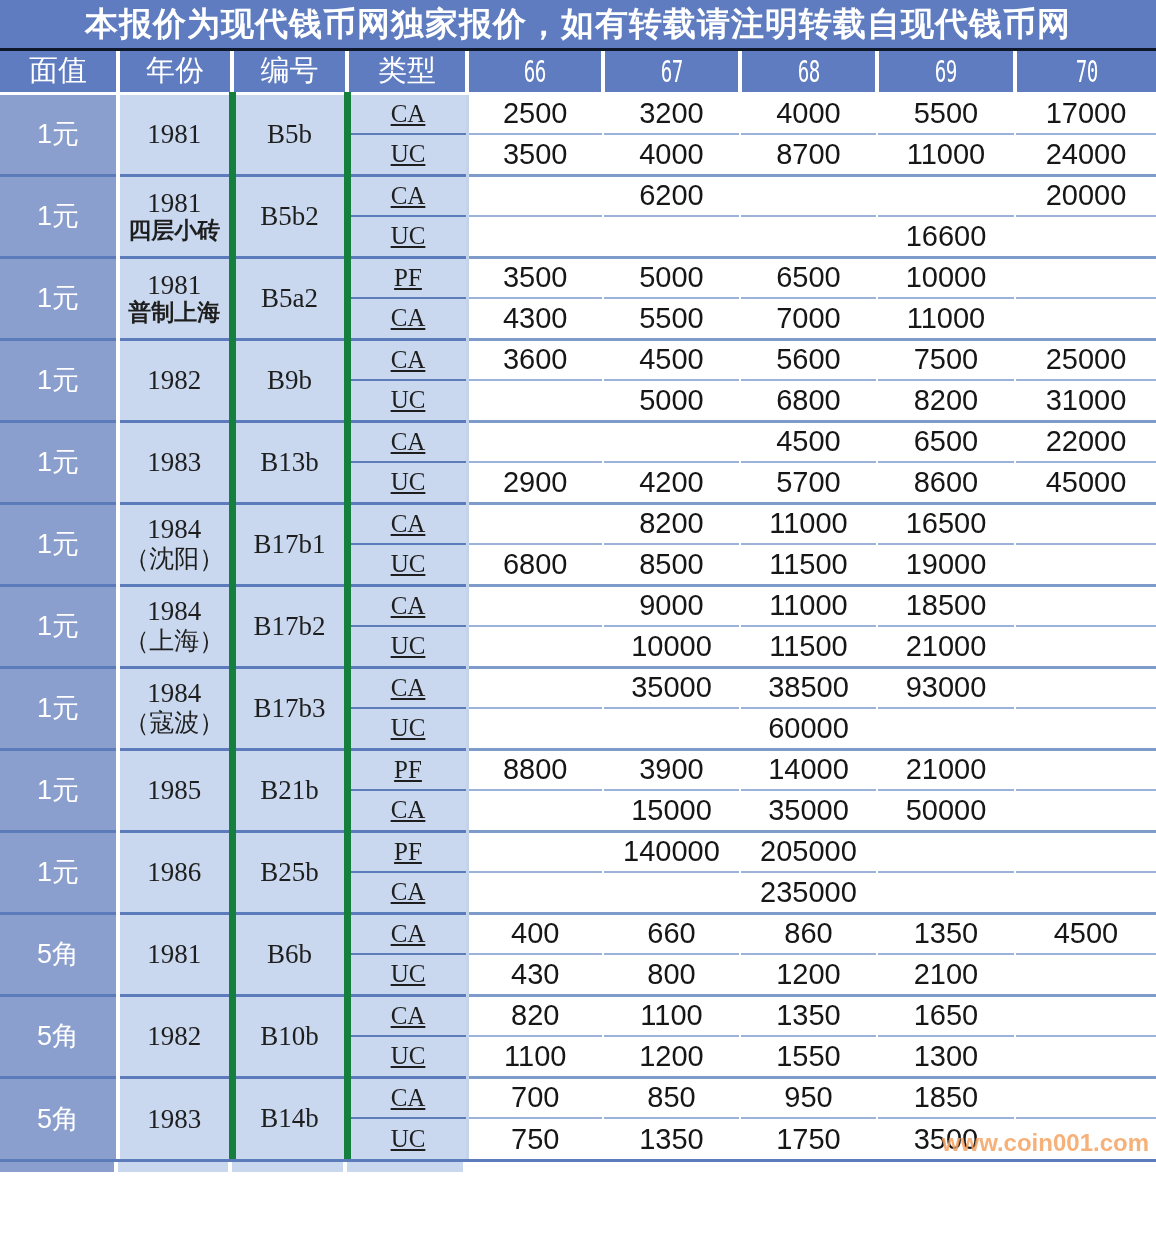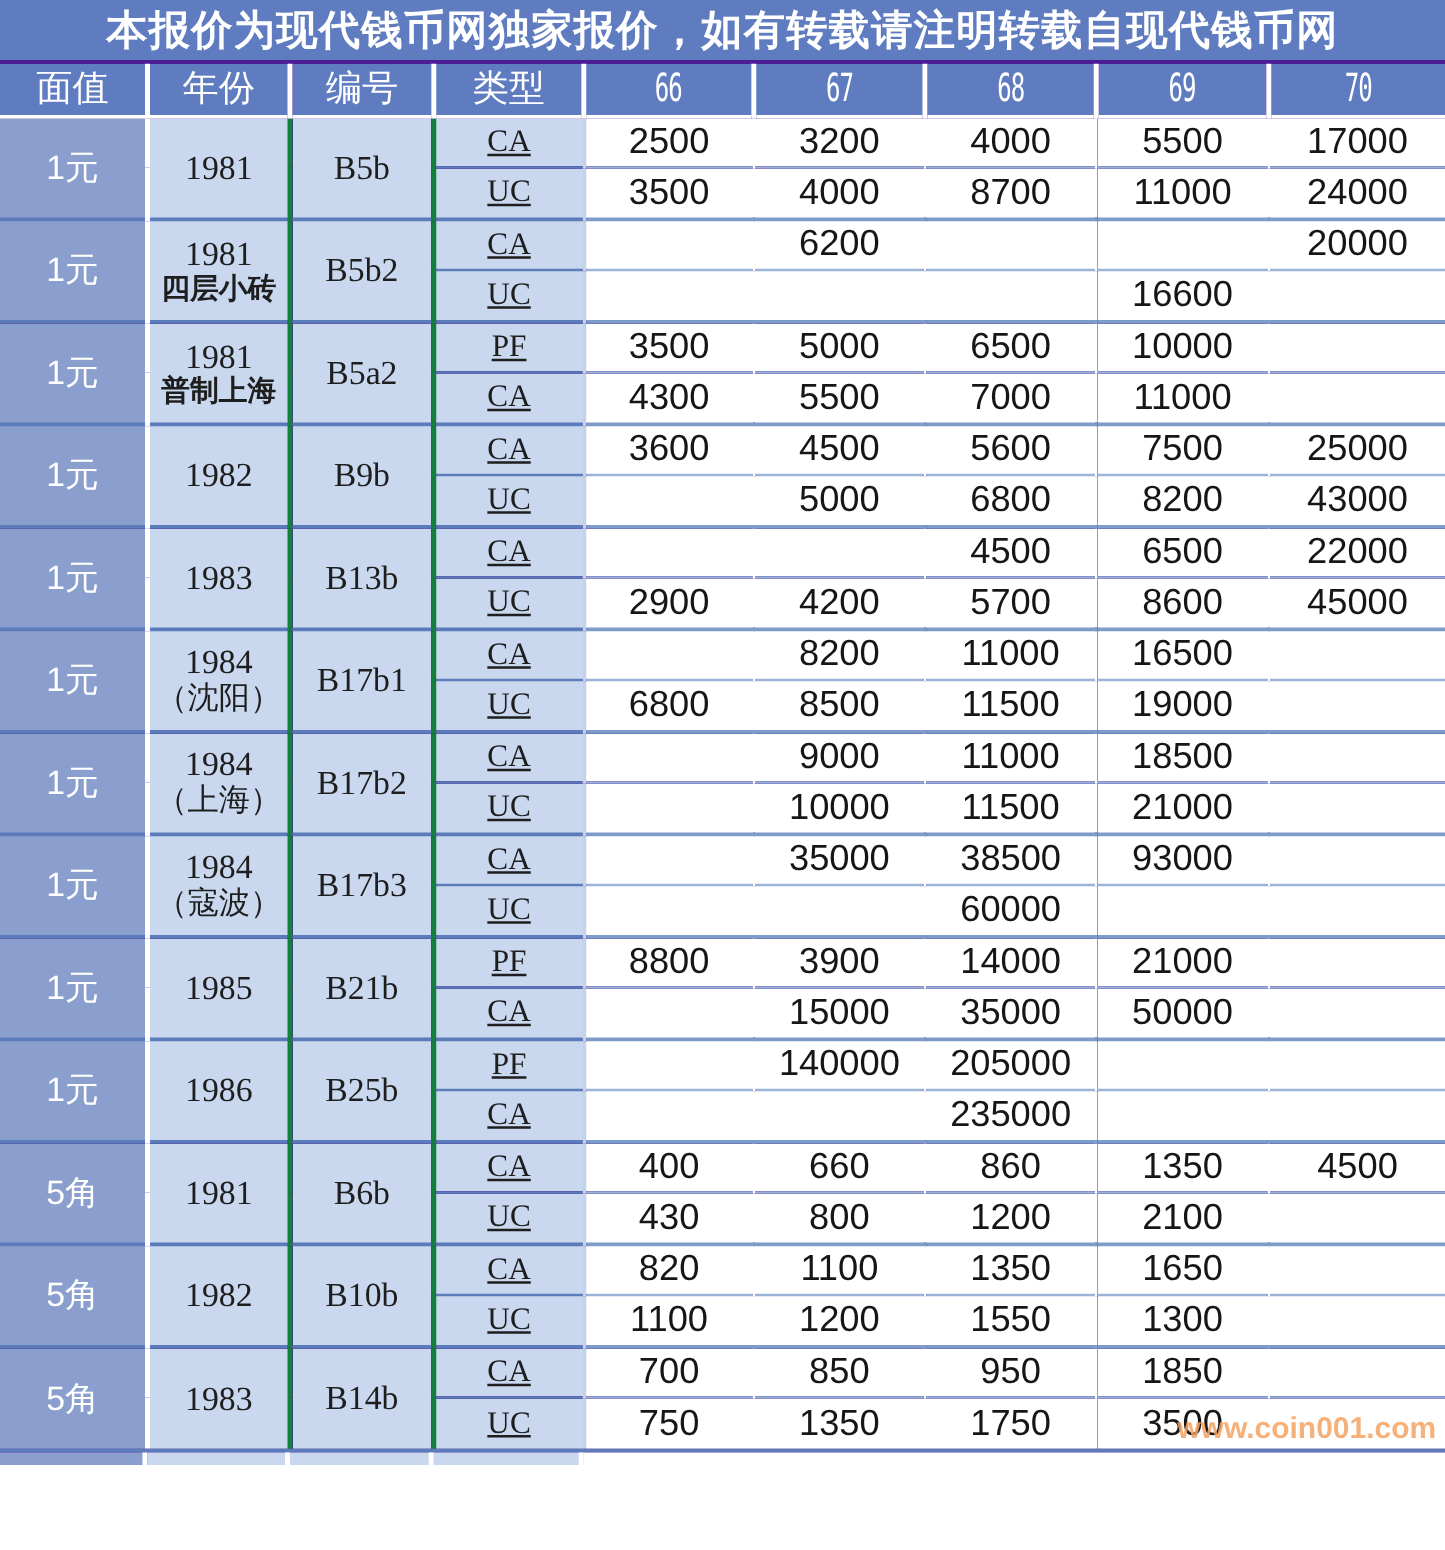--- a/index.html
+++ b/index.html
@@ -1,18 +1,18 @@
 <!DOCTYPE html>
 <html><head>
 <meta charset="utf-8">
 <style>
   * { margin:0; padding:0; box-sizing:border-box; }
   html,body { background:#fff; }
   body { width:1156px; height:1240px; overflow:hidden; font-family:"Liberation Sans",sans-serif; }
-  .page { position:relative; width:1156px; height:1172px; overflow:hidden; background:#4c1d95; }
+  .page { position:relative; width:1156px; height:1172px; overflow:hidden; background:#0f172a; }
 
   .title-bar {
     height:48px; background:#5E7CBF; color:#fff;
     font-size:33px; font-weight:bold; text-align:center; line-height:47px;
     letter-spacing:1px; margin-bottom:3px;
   }
 
   table { border-collapse:collapse; table-layout:fixed; width:1156px; }
   th, td { padding:0; text-align:center; vertical-align:middle; overflow:hidden; }
 
@@ -24,21 +24,21 @@
   .h-cn { font-size:29px; }
   .h-grade span {
     display:inline-block; font-family:"DejaVu Sans Mono",monospace;
     font-size:31px; transform:scaleX(.62); letter-spacing:-1px;
   }
 
   td { height:41px; }
   td.face { background:#8B9FCE; color:#fff; font-size:27px; border-right:4px solid #fff; }
   td.year, td.code {
     background:#C9D8EF; color:#1e1e1e; font-family:"Liberation Serif",serif;
-    font-size:27px; border-right:4px solid #15803d;
+    font-size:27px; border-right:7px solid #15803d;
   }
   td.type {
     background:#C9D8EF; color:#1e1e1e; font-family:"Liberation Serif",serif;
     font-size:25px; border-right:3px solid #C3D4EA;text-decoration:underline;
   }
   td.price { background:#fff; color:#161616; font-size:29px; border-right:2px solid #fff; }
   td.price:last-child { border-right:none; }
 
   tr.group-first td { border-top:3px solid #5C7BBB; }
   tr.group-first td.price { border-top-color:#7E9CC9; }
@@ -171,21 +171,21 @@
           <td class="price"><span>5600</span></td>
           <td class="price"><span>7500</span></td>
           <td class="price"><span>25000</span></td>
         </tr>
         <tr class="group-sub">
           <td class="type"><span>UC</span></td>
           <td class="price"><span></span></td>
           <td class="price"><span>5000</span></td>
           <td class="price"><span>6800</span></td>
           <td class="price"><span>8200</span></td>
-          <td class="price"><span>43000</span></td>
+          <td class="price"><span>31000</span></td>
         </tr>
         <tr class="group-first">
           <td class="face" rowspan="2"><span>1元</span></td>
           <td class="year" rowspan="2">
             <span class="year-line">1983</span>
           </td>
           <td class="code" rowspan="2"><span>B13b</span></td>
           <td class="type"><span>CA</span></td>
           <td class="price"><span></span></td>
           <td class="price"><span></span></td>

